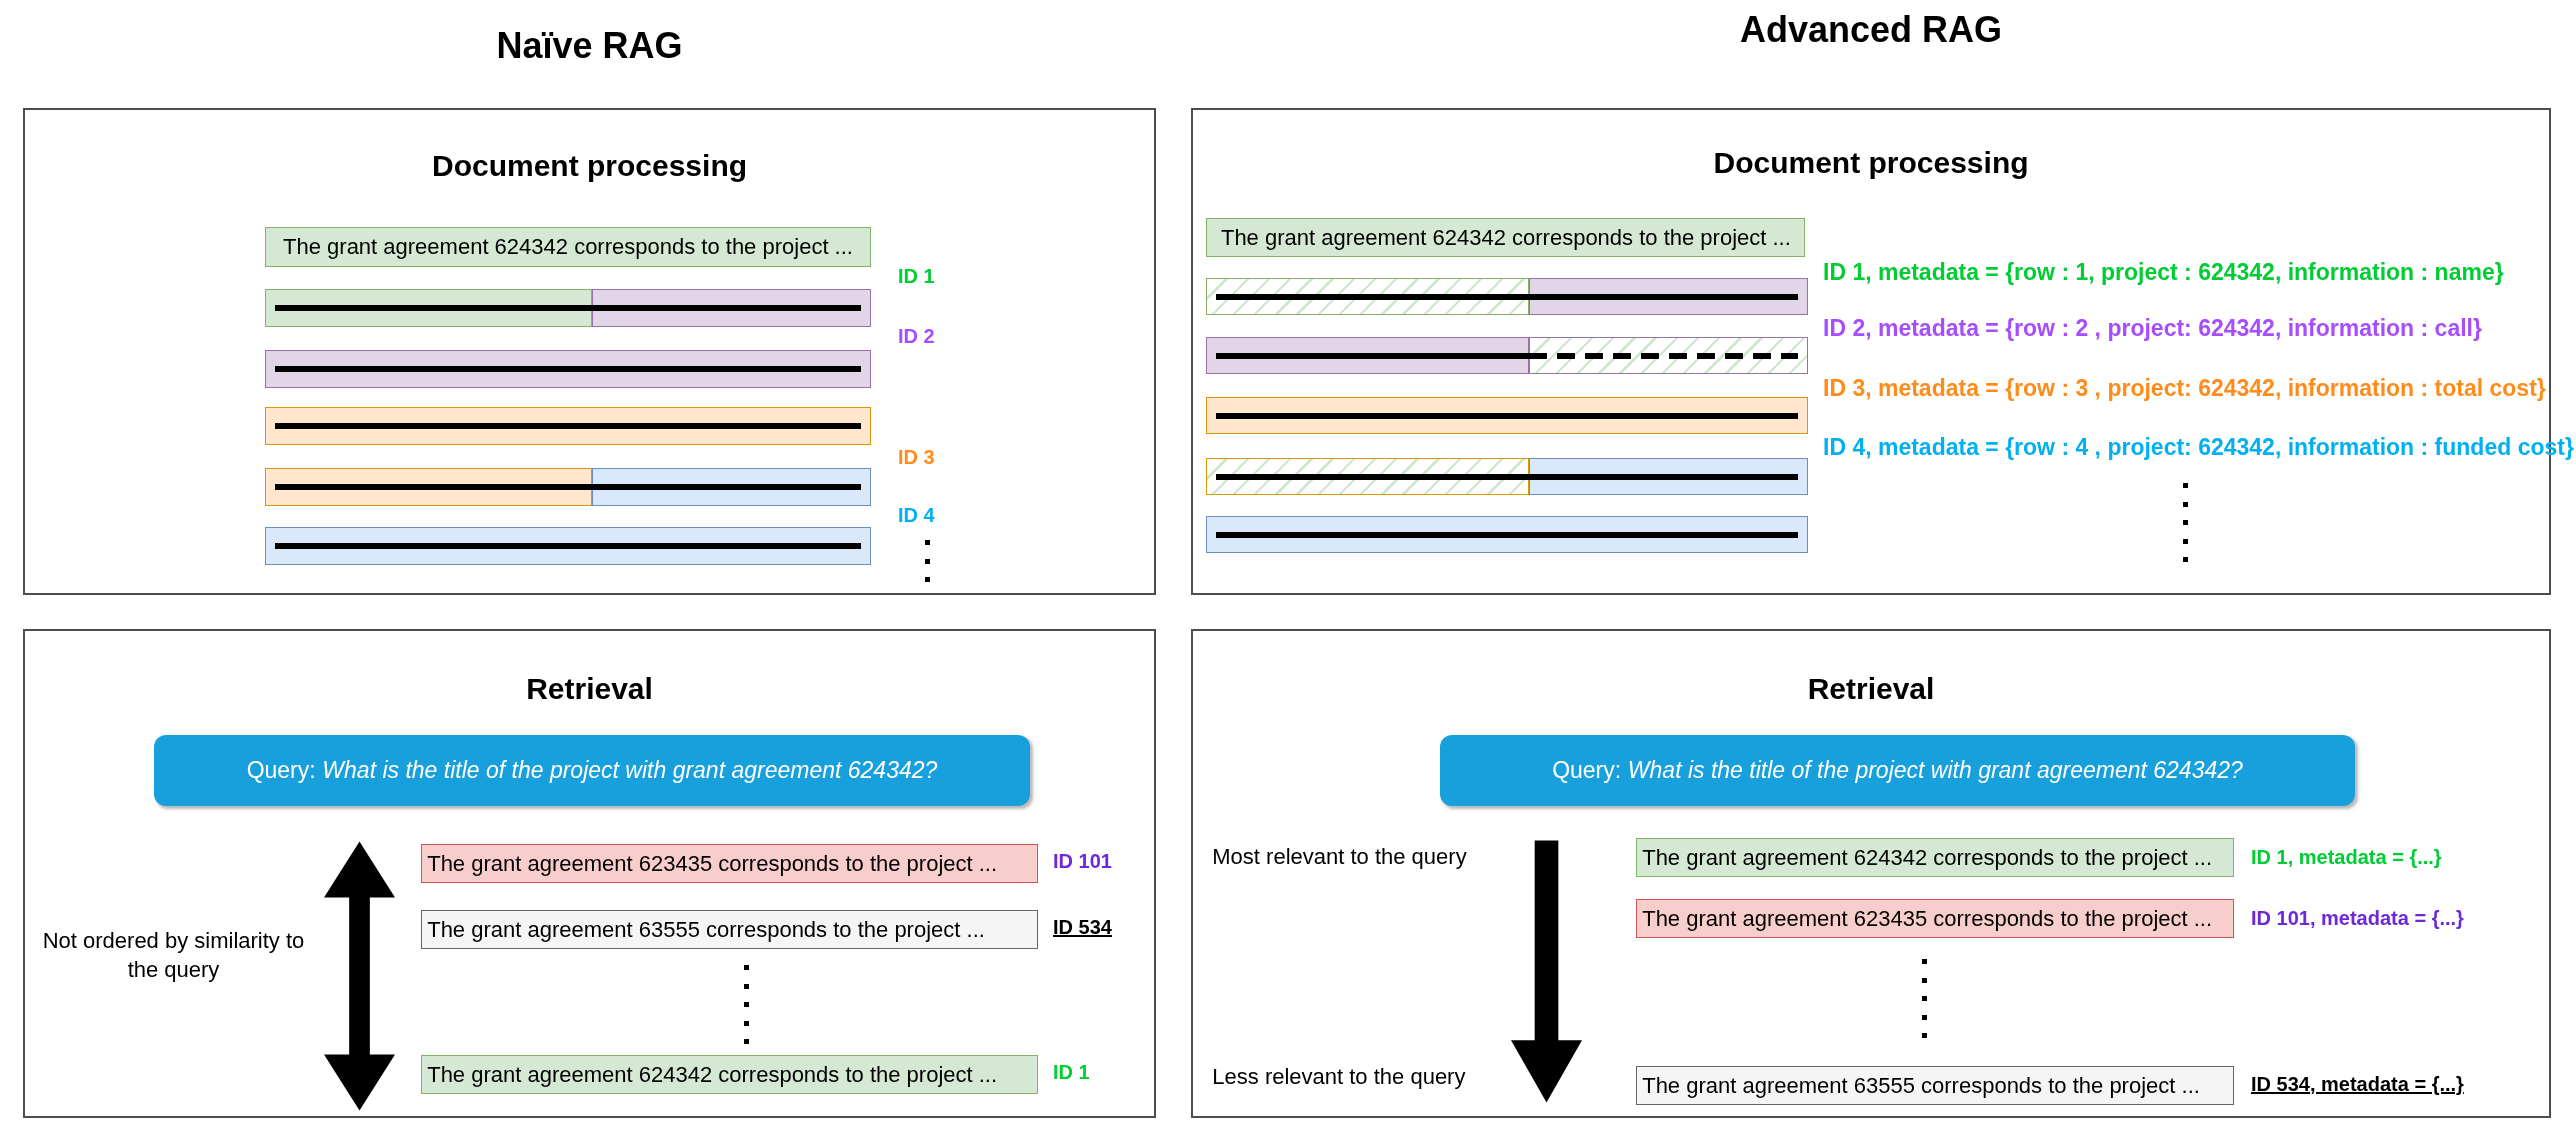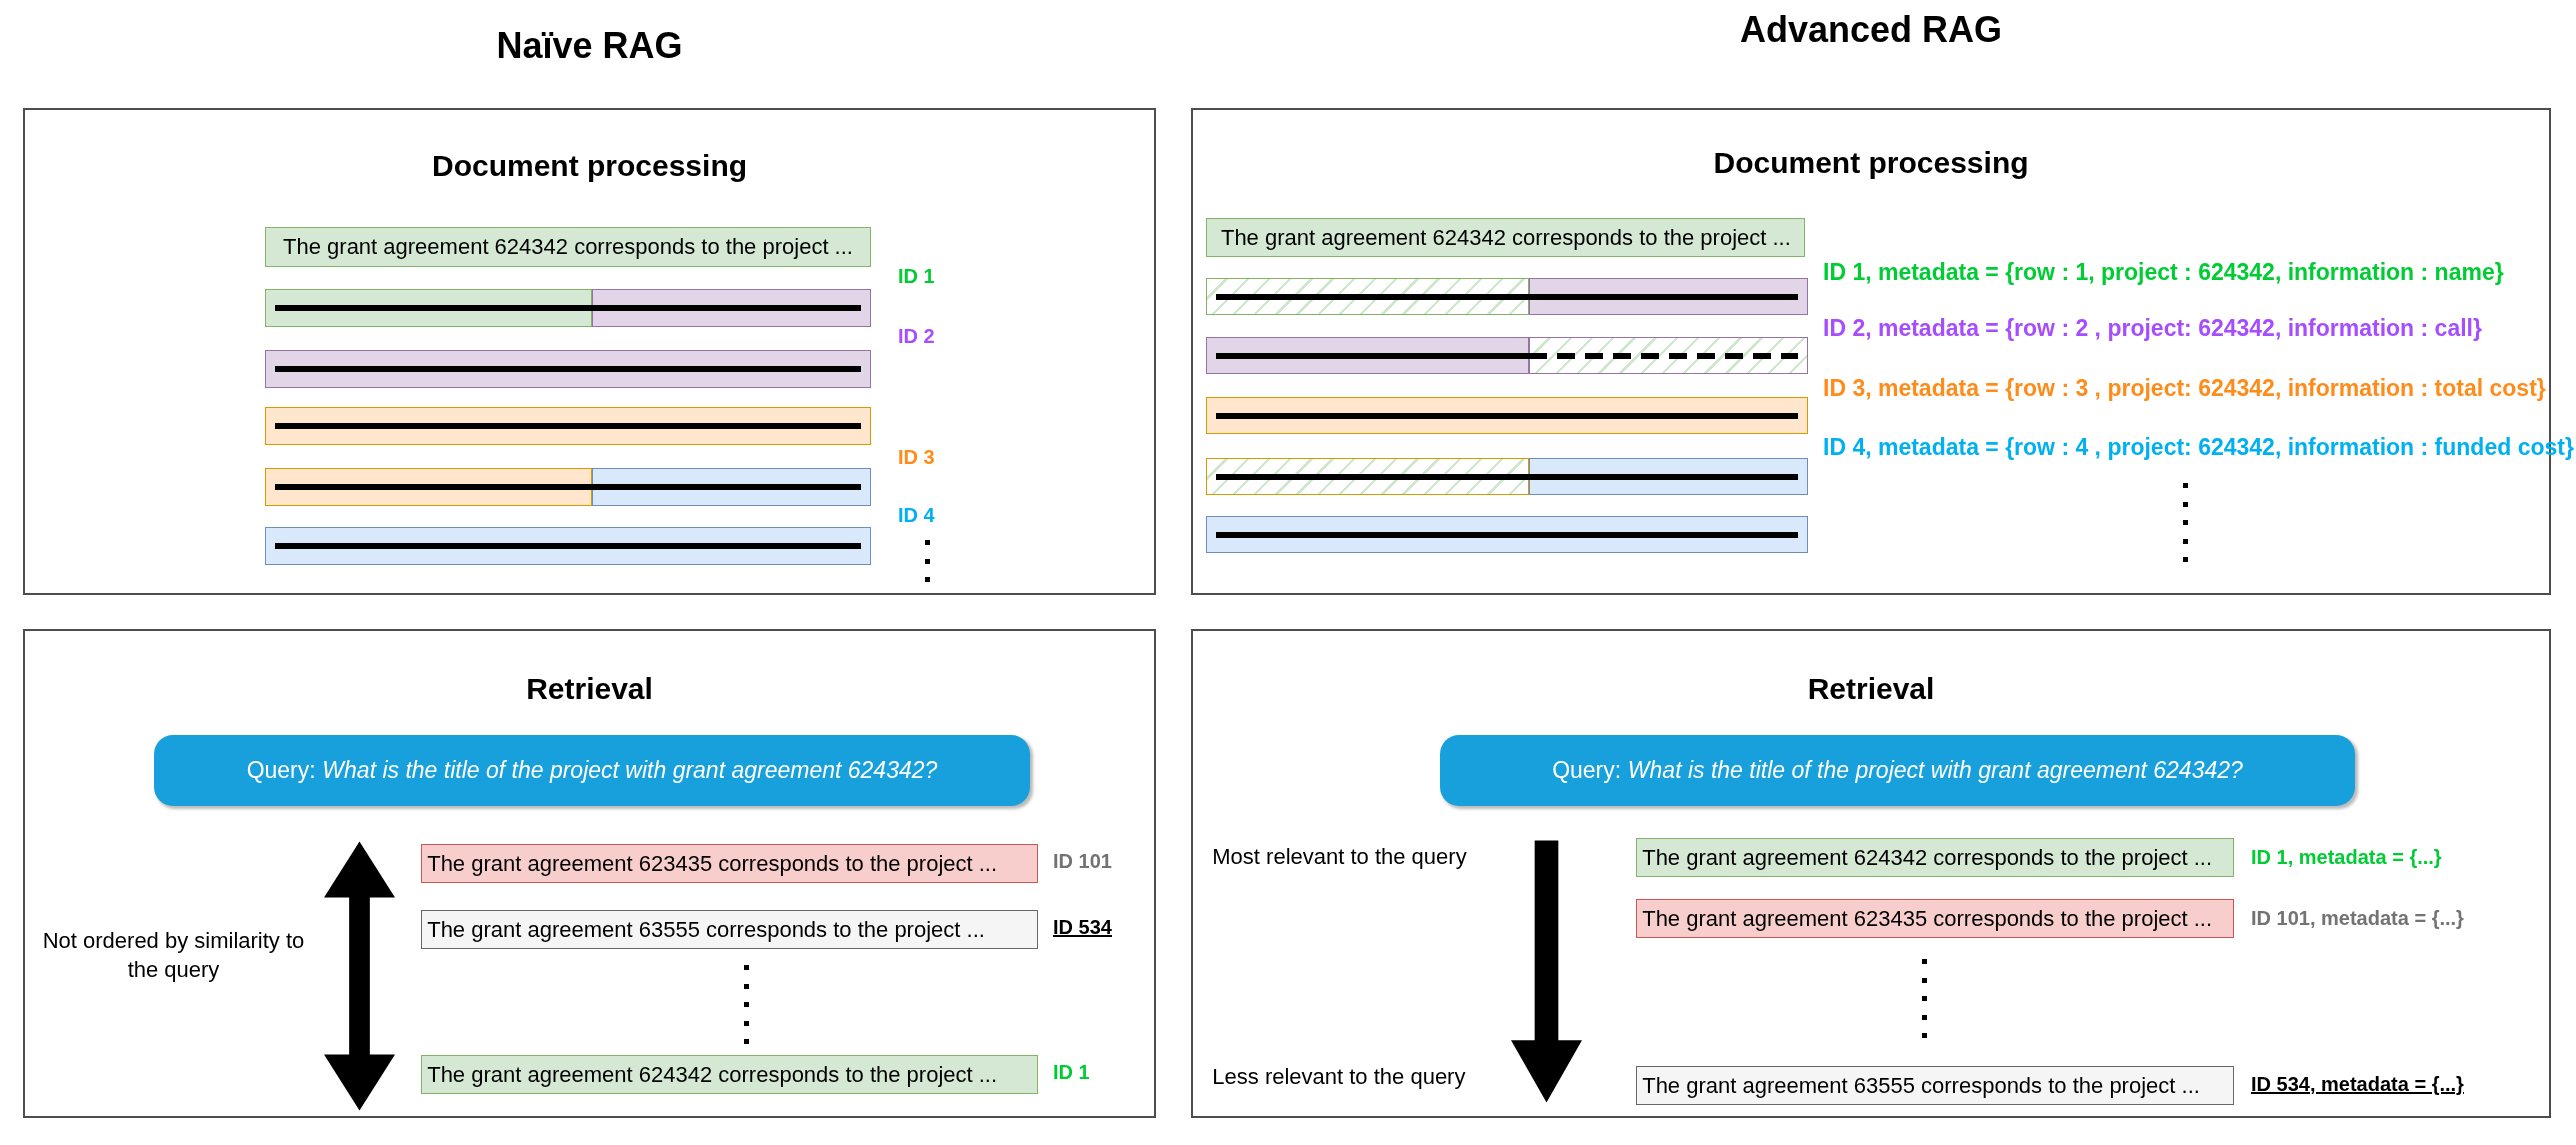--- a/index.html
+++ b/index.html
@@ -30,25 +30,25 @@
   .line-r  { left: -1.5px; right: 9px; }
   .line-lr { left: 9px; right: 9px; }
   .line-dash { background: repeating-linear-gradient(90deg, #000 0 18px, transparent 18px 28px); }
   .idlab   { position: absolute; font-weight: bold; font-size: 20px; white-space: nowrap; }
   .metalab { position: absolute; font-weight: bold; font-size: 23px; white-space: nowrap; }
   .metalab27 { position: absolute; font-weight: bold; font-size: 20px; white-space: nowrap; }
   .c-green  { color: #00cc33; }
   .c-violet { color: #a64dff; }
   .c-orange { color: #ff8c1a; }
   .c-cyan   { color: #00b0f0; }
-  .c-red    { color: #737373; }
+  .c-red    { color: #6d28d9; }
   .c-gray   { color: #000000; text-decoration: underline; }
   .dots { position: absolute; width: 5.2px; background: repeating-linear-gradient(180deg, #000 0 5.2px, transparent 5.2px 18.6px); }
   .query {
-    position: absolute; background: #18a0dd; border-radius: 19px; color: #fff;
+    position: absolute; background: #18a0dd; border-radius: 12px; color: #fff;
     display: flex; align-items: center; justify-content: center; font-size: 23px; white-space: nowrap;
     box-shadow: 2.2px 2.2px 3px rgba(120,120,120,0.5);
   }
   .q-question { font-style: italic; margin-left: 6.7px; }
   .result {
     position: absolute; display: flex; align-items: center; font-size: 22px;
     padding-left: 5.2px; white-space: nowrap; border: 1.5px solid;
   }
   .r-red   { background: #f8cecc; border-color: #cc5555; }
   .r-gray  { background: #f5f5f5; border-color: #666666; }

